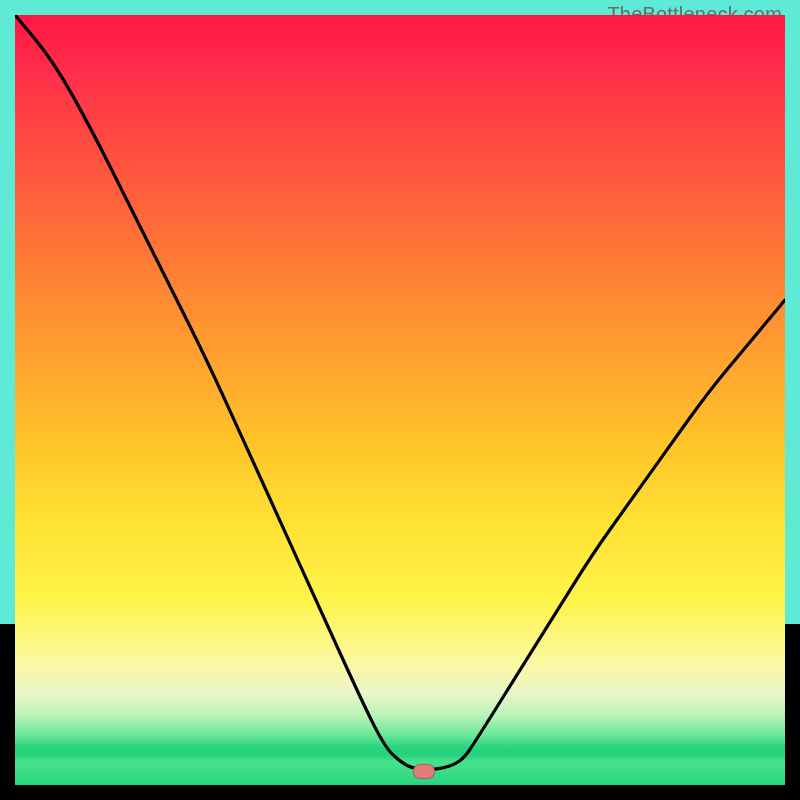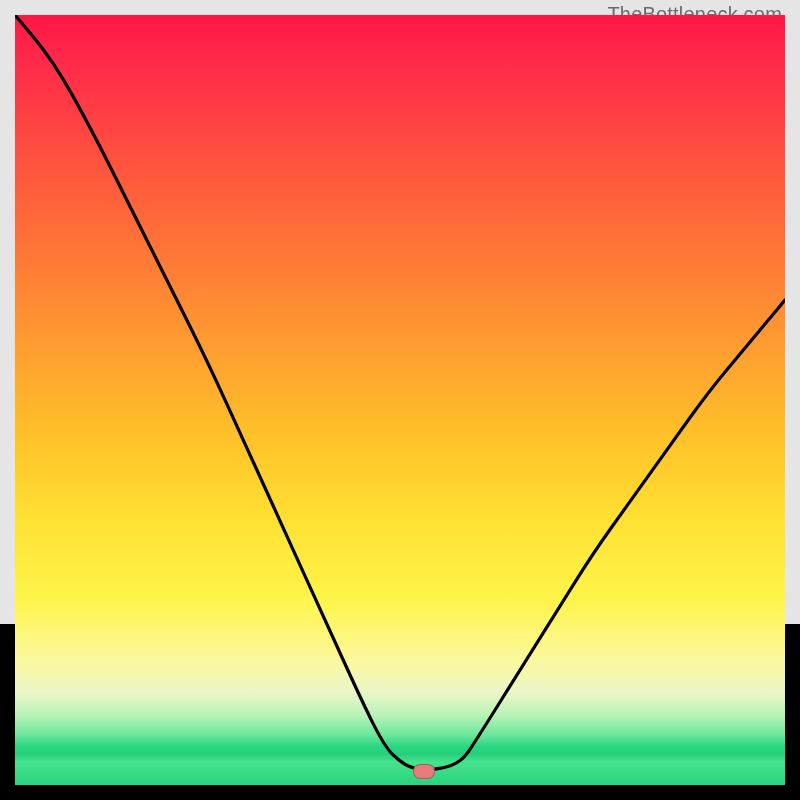--- a/index.html
+++ b/index.html
@@ -8,21 +8,21 @@
     width: 800px;
     height: 800px;
     overflow: hidden;
     background: #000;
     font-family: Arial, Helvetica, sans-serif;
   }
   .frame {
     position: relative;
     width: 800px;
     height: 624px;
-    background: #e5e5e5;
+    background: #5eead4;
   }
   .plot {
     position: absolute;
     left: 15px;
     top: 15px;
     width: 770px;
     height: 770px;
     overflow: hidden;
   }
   .gradient {

